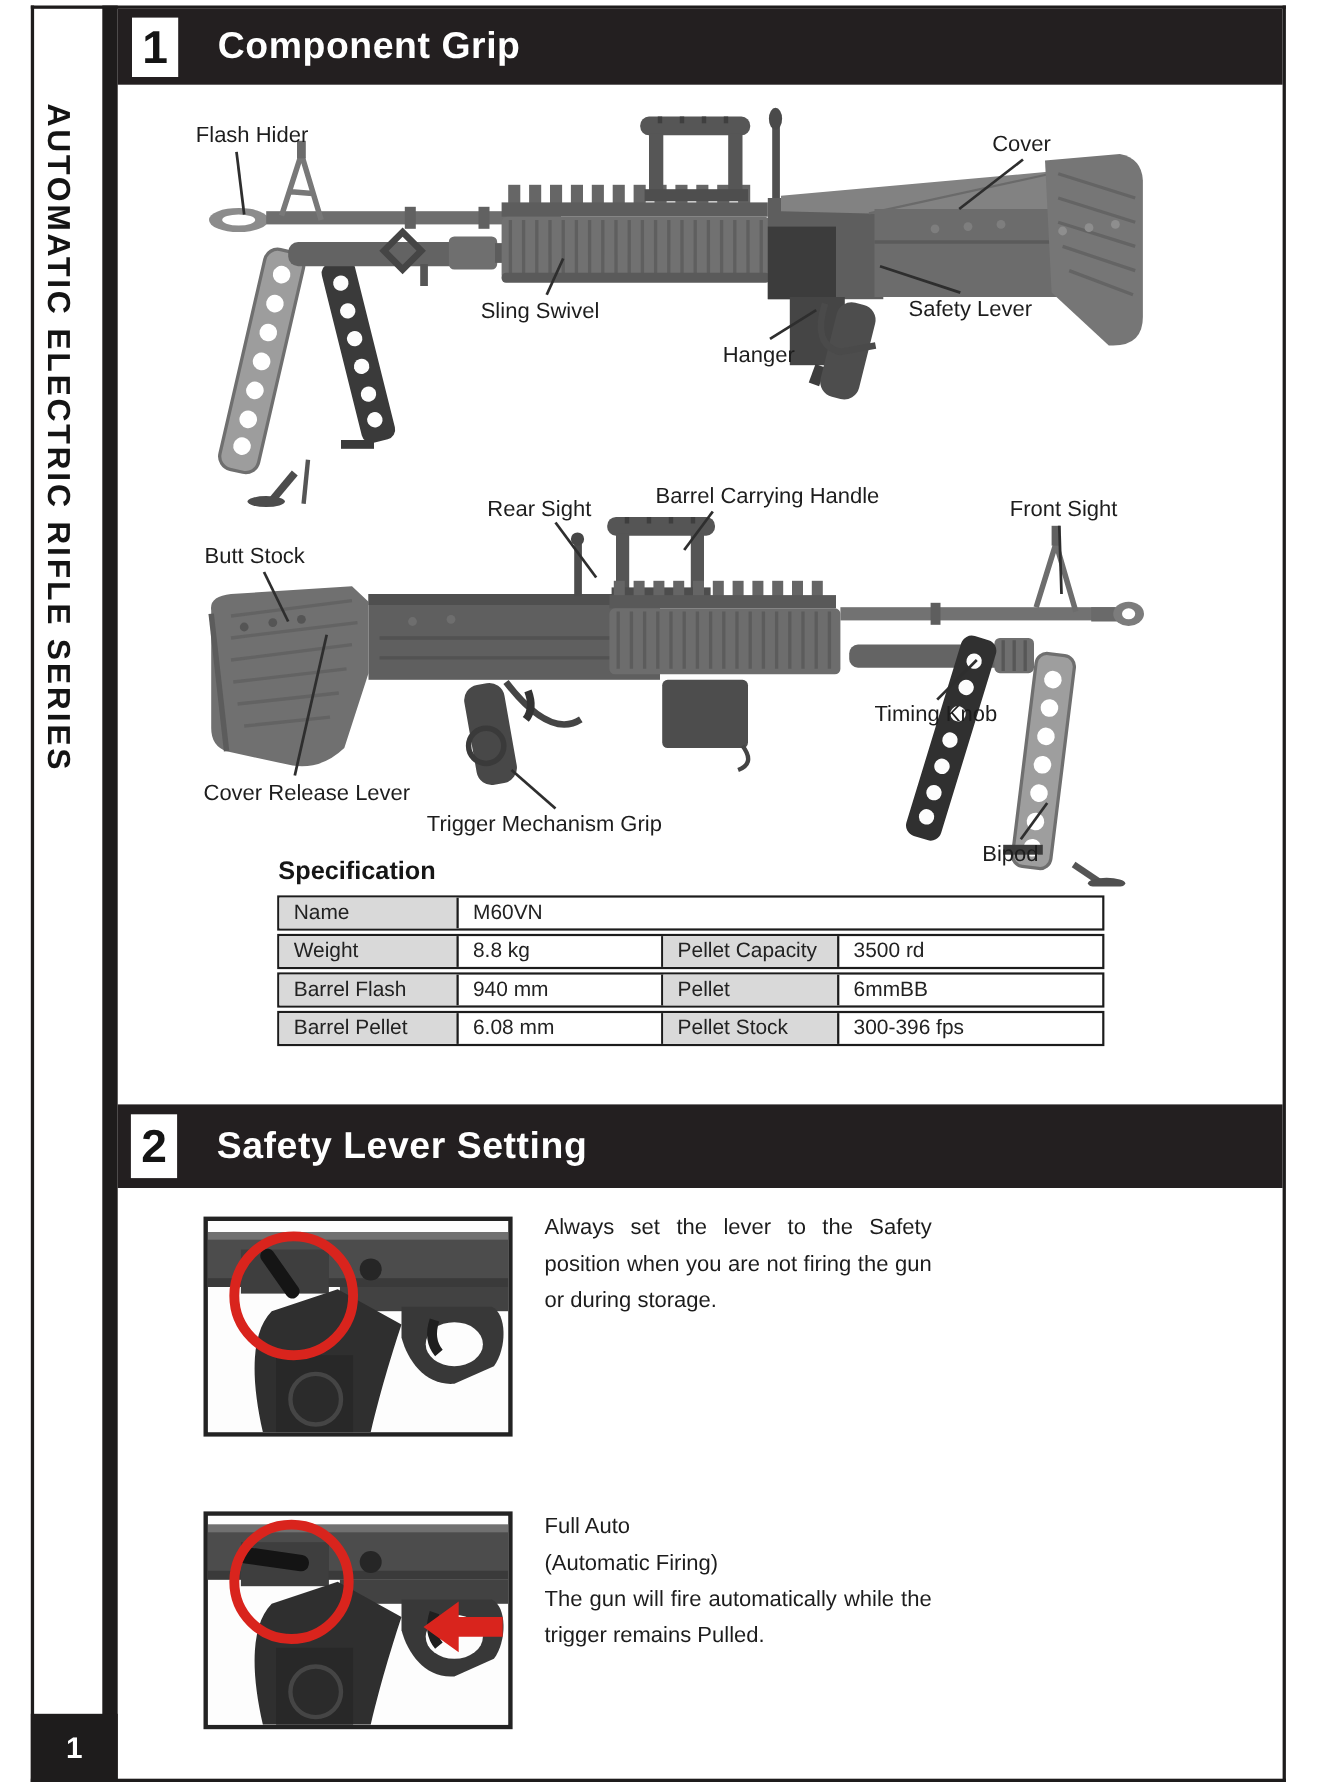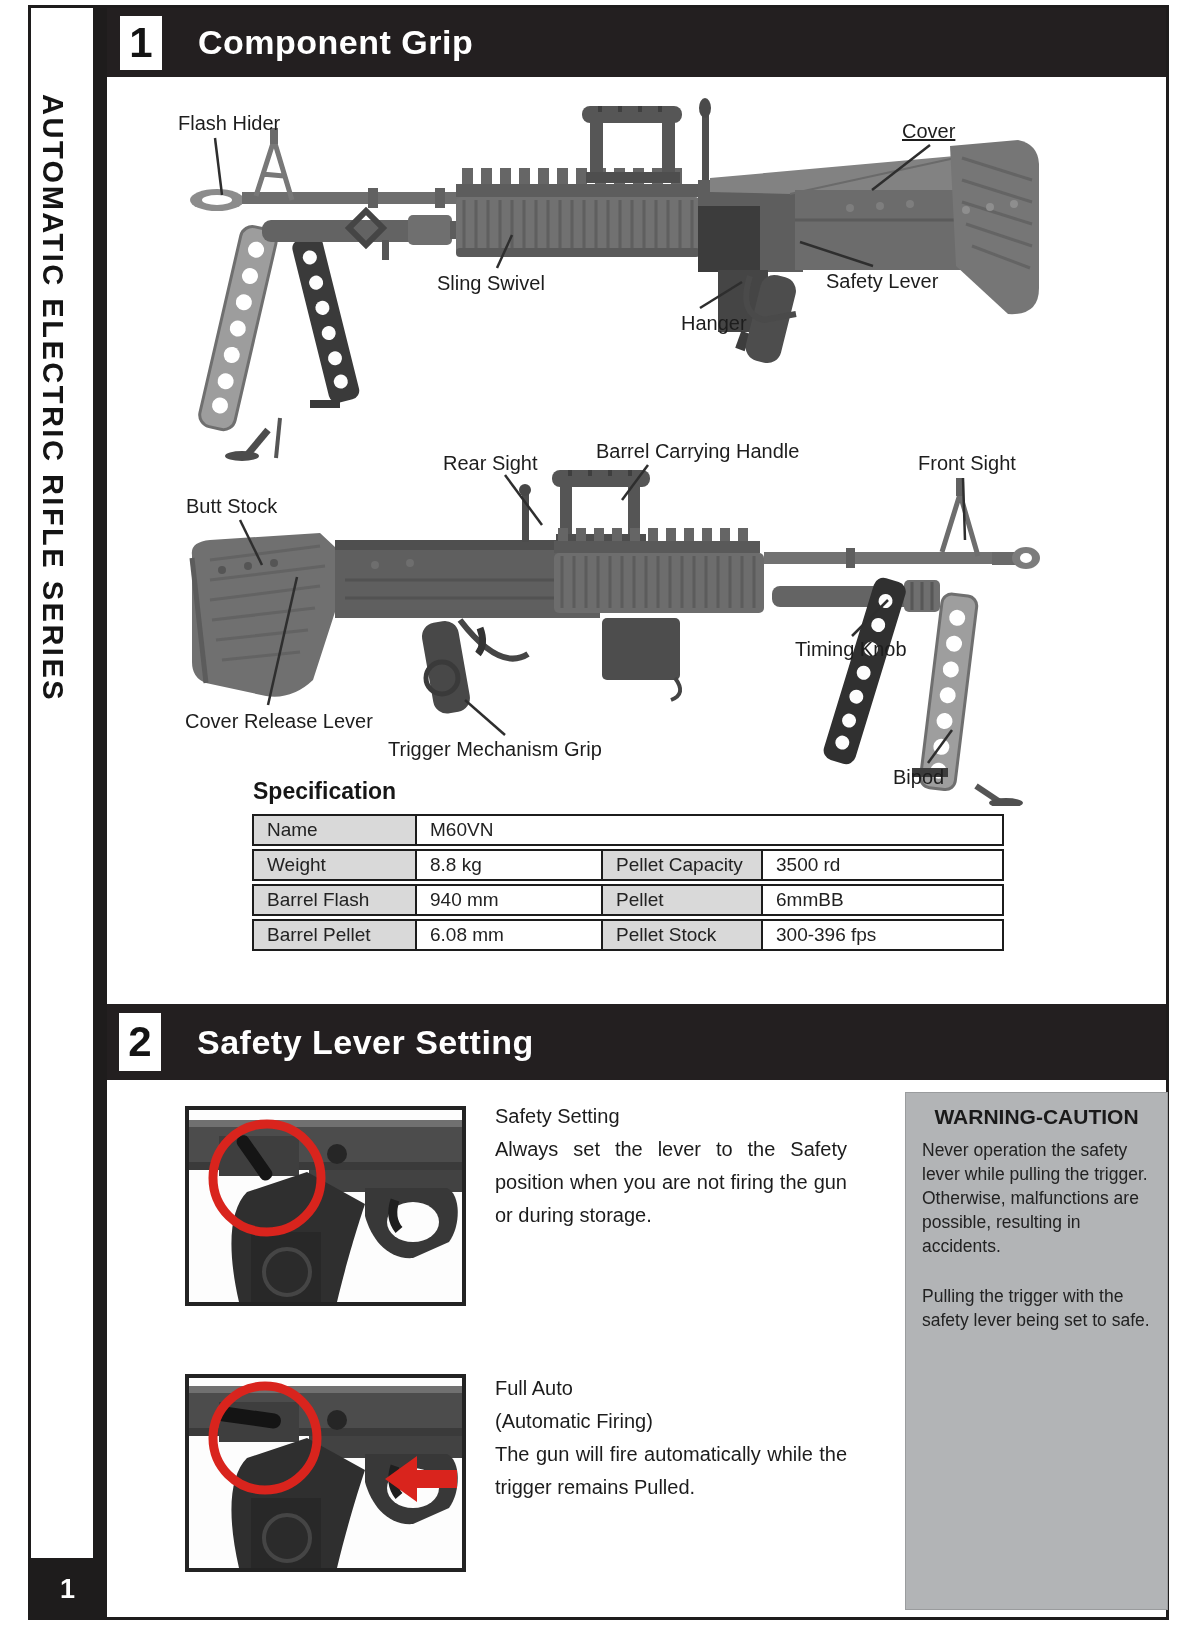--- a/index.html
+++ b/index.html
@@ -147,23 +147,23 @@
 
       <g stroke="#2e2e2e" stroke-width="2.5">
         <path d="M65,50 L72,107"></path>
         <path d="M780,57 L722,102"></path>
         <path d="M347,180 L362,147"></path>
         <path d="M550,220 L592,194"></path>
         <path d="M723,178 L650,154"></path>
       </g>
     </svg>
     <div class="glabel" style="left:28px;top:24px;">Flash Hider</div>
-    <div class="glabel" style="left:752px;top:32px;text-decoration:underline;">Cover</div>
+    <div class="glabel" style="left:752px;top:32px;">Cover</div>
     <div class="glabel" style="left:287px;top:184px;">Sling Swivel</div>
-    <div class="glabel" style="left:507px;top:224px;margin-left:24px;">Hanger</div>
+    <div class="glabel" style="left:507px;top:224px;">Hanger</div>
     <div class="glabel" style="left:676px;top:182px;">Safety Lever</div>
   </div>
 
   <div class="abs" style="left:170px;top:436px;width:880px;height:370px;">
     <svg class="gun-svg" width="880" height="370" viewBox="0 0 880 370">
       <g transform="translate(0,14)">
 
         <path d="M22,105 Q20,92 40,90 L150,83 L165,97 L165,162 L143,230 Q122,250 96,246 L36,233 Q22,228 22,212 Z" fill="#707070"></path>
         <path d="M22,108 L36,233" stroke="#5c5c5c" stroke-width="5"></path>
         <path d="M40,110 L150,96 M40,130 L155,116 M40,150 L150,136 M42,170 L145,158 M46,190 L138,180 M52,210 L130,202" stroke="#636363" stroke-width="3"></path>
@@ -315,29 +315,23 @@
       <ellipse cx="224" cy="112" rx="26" ry="20" fill="#fdfdfd"></ellipse>
       <path d="M206,90 q-6,18 4,30" stroke="#1f1f1f" stroke-width="9" fill="none"></path>
       <g transform="rotate(55 55 32)">
         <rect x="48" y="26" width="52" height="13" rx="6" fill="#151515"></rect>
       </g>
       <circle cx="78" cy="68" r="54" fill="none" stroke="#d9241d" stroke-width="9"></circle>
     </svg>
   </div>
 
   <div class="blurb" style="top:1100px;">
-    <div>Safety Setting</div>
     <div class="just">Always set the lever to the Safety position when you are not firing the gun or during storage.</div>
   </div>
 
-  <div class="warnbox">
-    <div class="warntitle">WARNING-CAUTION</div>
-    <div class="warnp">Never operation the safety lever while pulling the trigger. Otherwise, malfunctions are possible, resulting in accidents.</div>
-    <div class="warnp warnp2">Pulling the trigger with the safety lever being set to safe.</div>
-  </div>
 
   <div class="photo" style="top:1374px;height:190px;">
     <svg width="273" height="190" viewBox="0 0 273 190">
       <rect width="273" height="190" fill="#fdfdfd"></rect>
       <rect x="0" y="8" width="273" height="50" fill="#4c4c4c"></rect>
       <rect x="0" y="8" width="273" height="7" fill="#707070"></rect>
       <rect x="0" y="50" width="273" height="8" fill="#3a3a3a"></rect>
       <circle cx="148" cy="42" r="10" fill="#262626"></circle>
       <rect x="120" y="58" width="153" height="22" fill="#424242"></rect>
       <rect x="30" y="24" width="80" height="40" fill="#3e3e3e"></rect>

